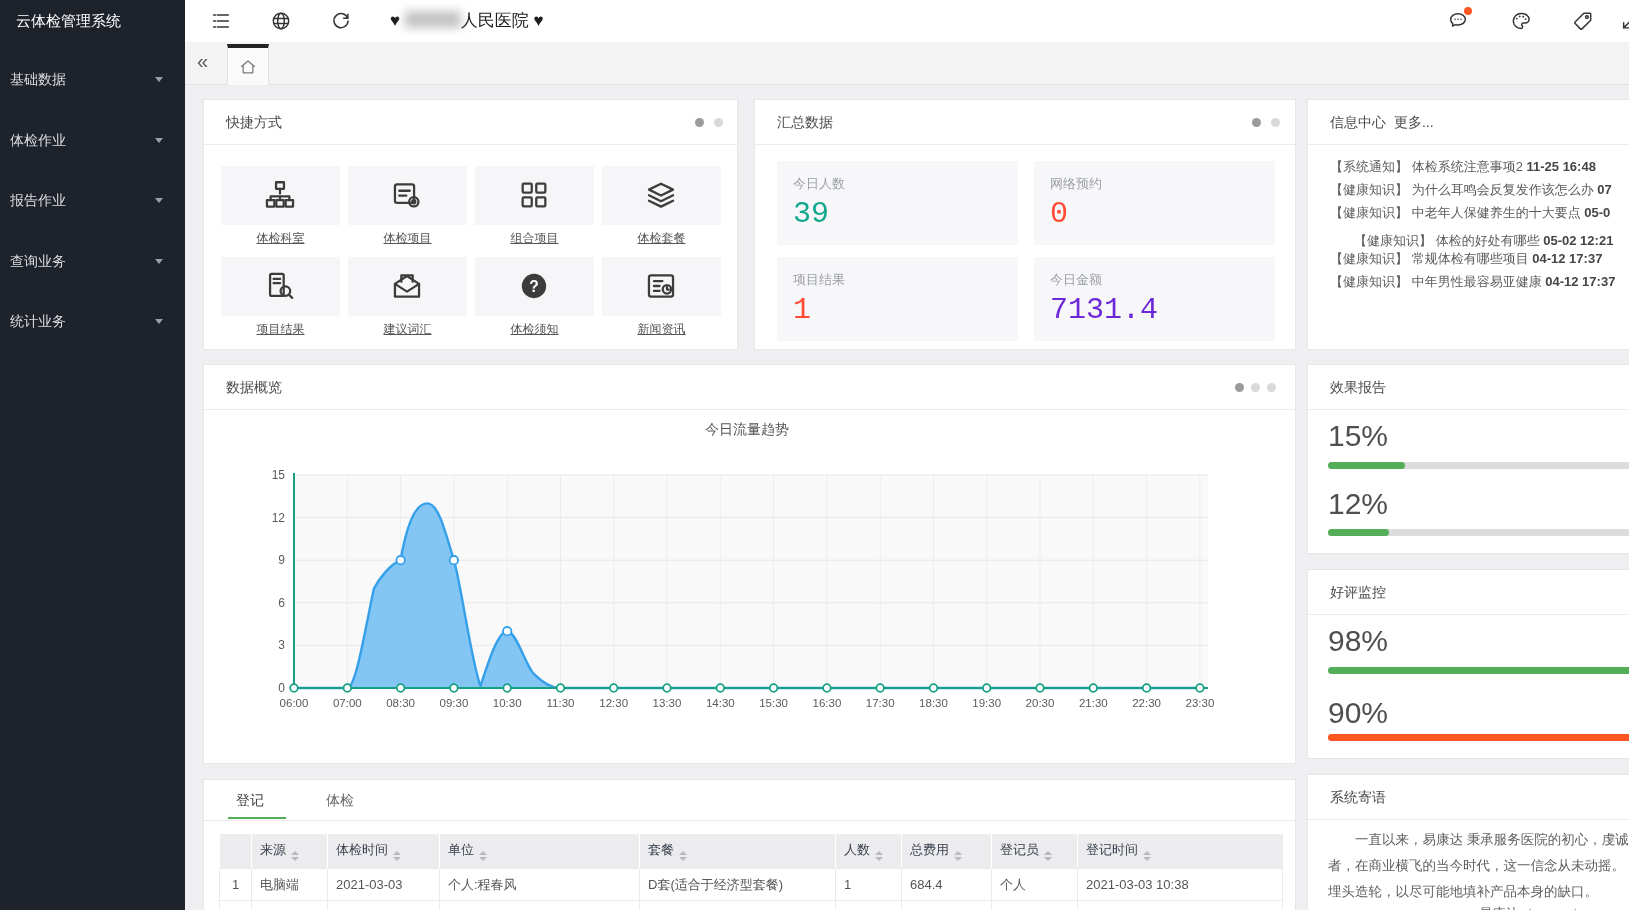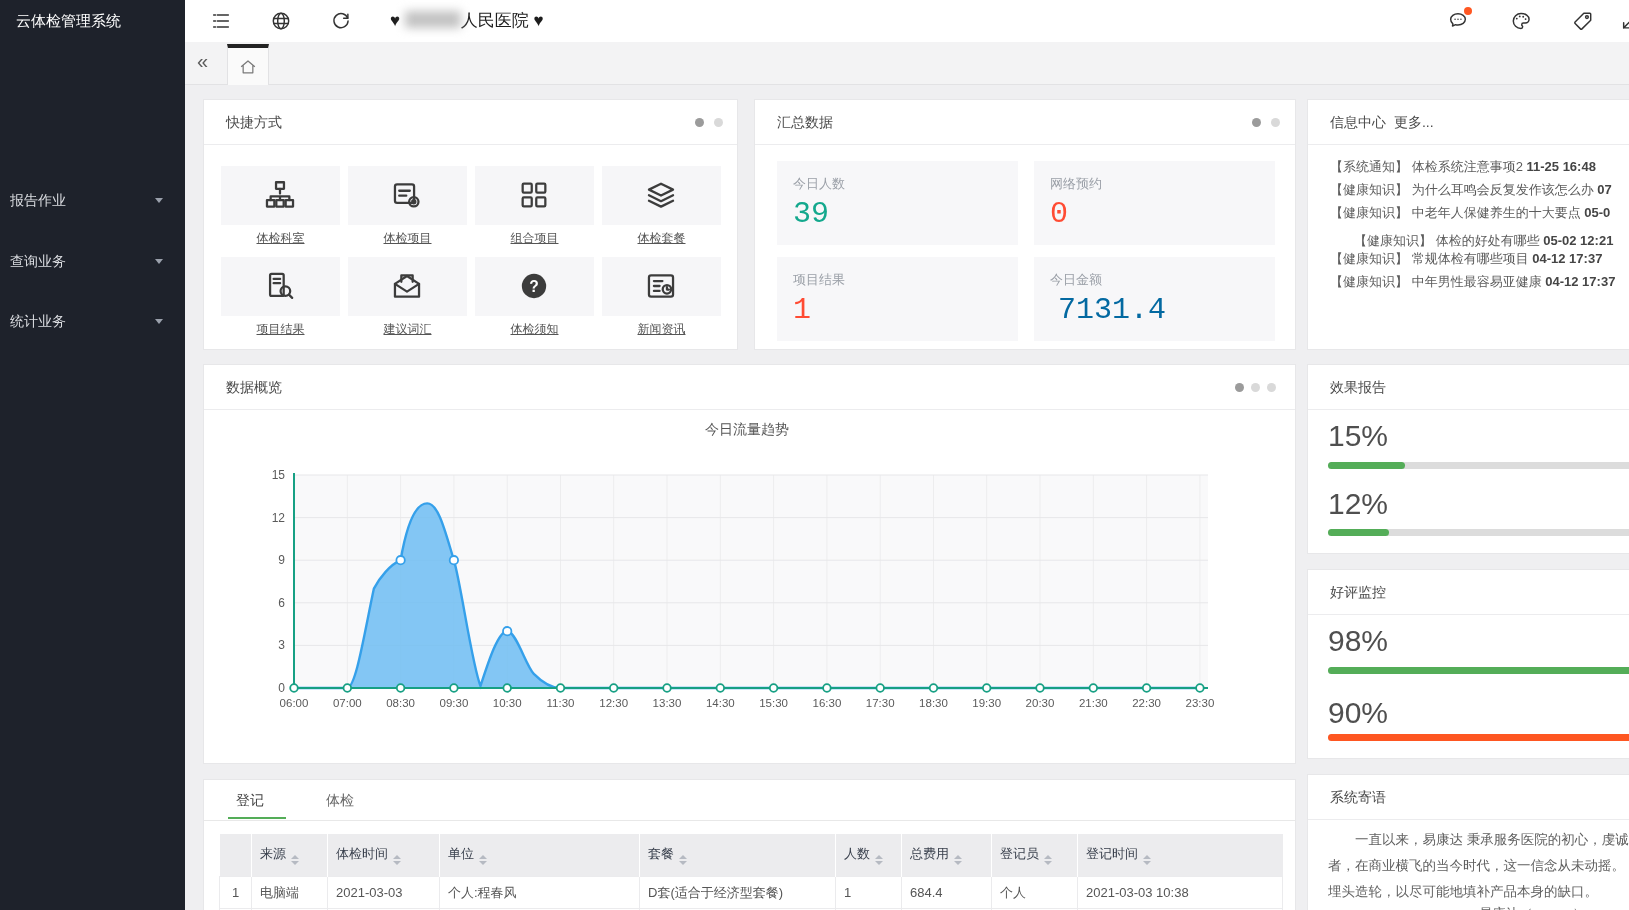--- a/index.html
+++ b/index.html
@@ -36,34 +36,42 @@
   .scard .cval{position:absolute;left:16px;top:36px;font-size:30px;}
   
   .inforow{position:absolute;left:22px;white-space:nowrap;font-size:13px;color:#5c5c5c;cursor:pointer;}
   .inforow b{color:#454545;}
   
   .pct{position:absolute;left:20px;font-size:30px;color:#4f4f4f;}
   .ptrack{position:absolute;left:20px;width:512px;height:7px;border-radius:4px;background:#dcdcdc;}
   .pfill{height:7px;border-radius:4px;}
   
   #regtable{border-collapse:collapse;table-layout:fixed;width:1063px;font-size:13px;}
-  #regtable th{background:#ececee;height:42px;font-weight:normal;color:#39404d;text-align:left;padding:0 0 0 8px;border-right:1px solid #fff;}
+  #regtable th{background:#ececee;height:34px;font-weight:normal;color:#39404d;text-align:left;padding:0 0 0 8px;border-right:1px solid #fff;}
   #regtable td{height:31px;color:#555;padding:0 0 0 8px;border:1px solid #ebebed;background:#fff;}
   #regtable th:last-child{border-right:none;}
   .sort{display:inline-flex;flex-direction:column;margin-left:5px;vertical-align:-1px;}
   .sort .up{width:0;height:0;border-left:4px solid transparent;border-right:4px solid transparent;border-bottom:4px solid #b6bac2;margin-bottom:2px;}
   .sort .dn{width:0;height:0;border-left:4px solid transparent;border-right:4px solid transparent;border-top:4px solid #b6bac2;}
   .msgline{position:absolute;left:20px;white-space:nowrap;font-size:13.5px;color:#5f5f5f;}
   .chat-badge{position:absolute;width:8px;height:8px;border-radius:50%;background:#ff5722;}
 </style>
 </head>
 <body>
 
 <div id="sidebar">
   <div class="apptitle">云体检管理系统</div>
+  <div class="navitem" style="top:58px;">
+    <span class="lbl">基础数据</span>
+    <span class="caret"></span>
+  </div>
+  <div class="navitem" style="top:119px;">
+    <span class="lbl">体检作业</span>
+    <span class="caret"></span>
+  </div>
   <div class="navitem" style="top:179px;">
     <span class="lbl">报告作业</span>
     <span class="caret"></span>
   </div>
   <div class="navitem" style="top:240px;">
     <span class="lbl">查询业务</span>
     <span class="caret"></span>
   </div>
   <div class="navitem" style="top:300px;">
     <span class="lbl">统计业务</span>
@@ -225,21 +233,21 @@
   <div class="scard" style="left:279px;top:61px;">
     <span class="clab">网络预约</span>
     <span class="cval" style="color:#ff4b33;">0</span>
   </div>
   <div class="scard" style="left:22px;top:157px;">
     <span class="clab">项目结果</span>
     <span class="cval" style="color:#ff4b33;">1</span>
   </div>
   <div class="scard" style="left:279px;top:157px;">
     <span class="clab">今日金额</span>
-    <span class="cval" style="color:#0369a1;margin-left:8px;">7131.4</span>
+    <span class="cval" style="color:#6d28d9;">7131.4</span>
   </div>
 </div>
 
 <div class="panel" style="left:1307px;top:99px;width:550px;height:251px;">
   <div class="phead">
     <span class="ptitle">
       <span>信息中心</span>
       <span style="margin-left:4px;">更多...</span>
     </span>
   </div>

